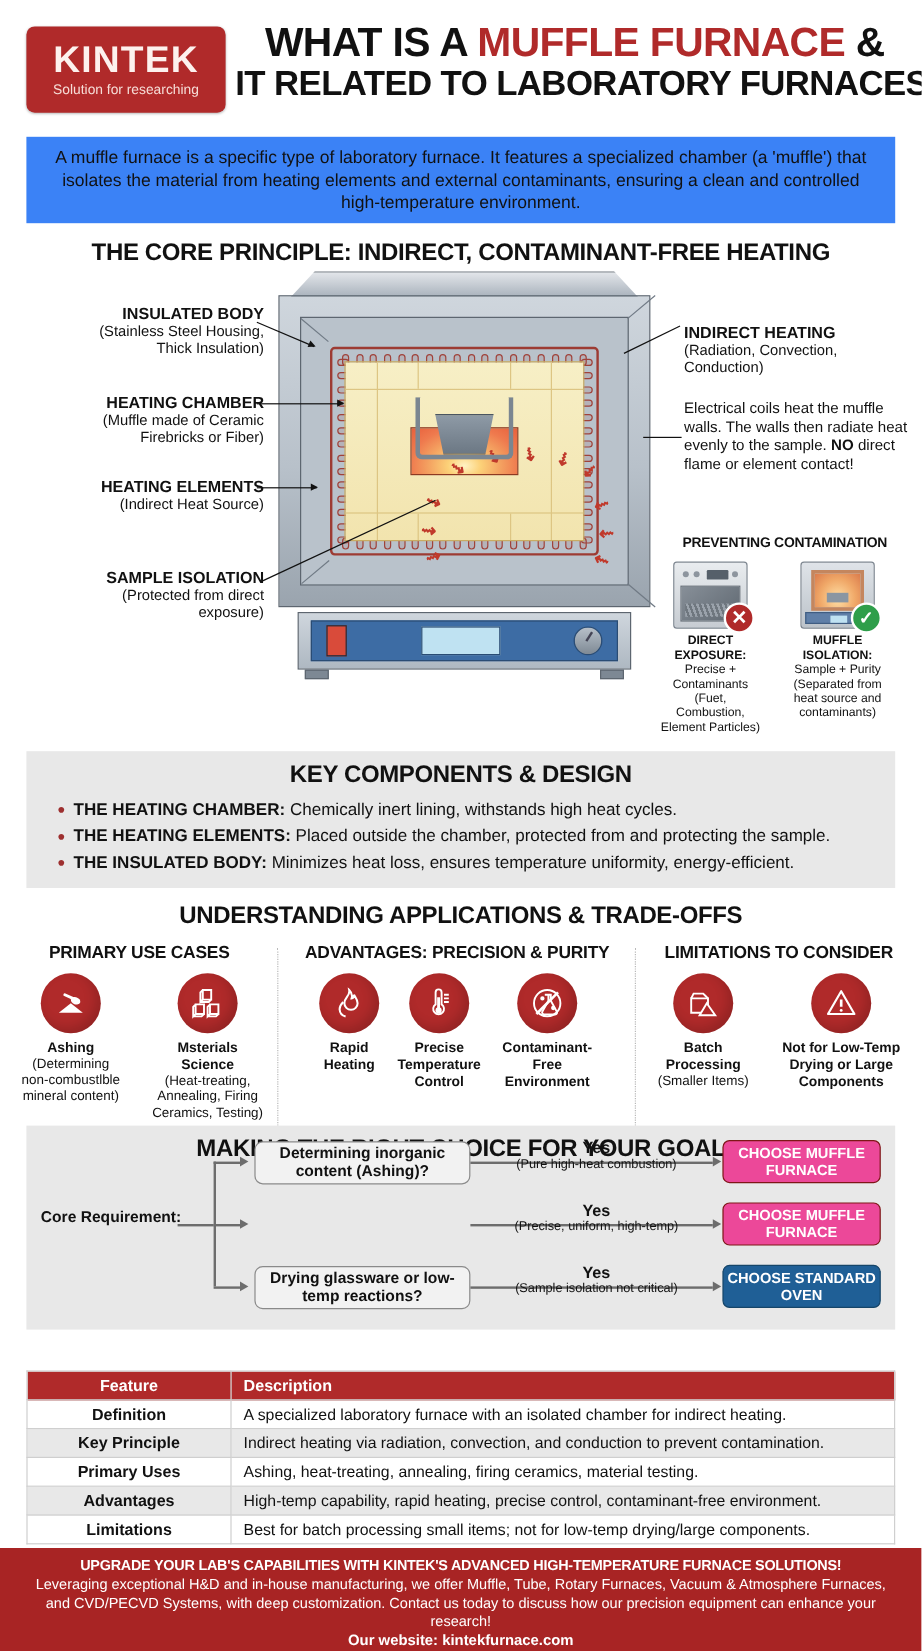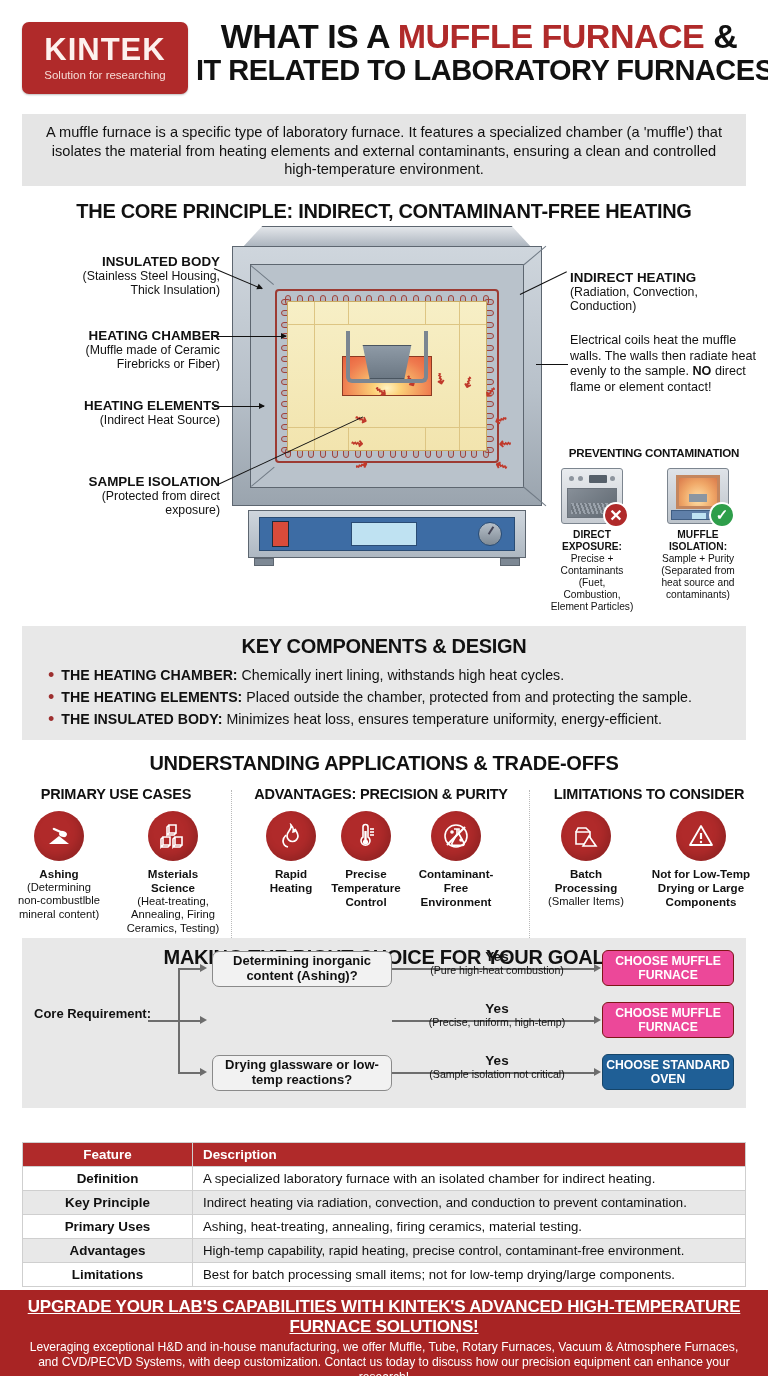--- a/index.html
+++ b/index.html
@@ -21,21 +21,21 @@
   .logo-main { color:#fdf1ee; font-size:31px; font-weight:bold; letter-spacing:1px; line-height:1; }
   .logo-sub { color:#f6dcd6; font-size:11.5px; margin-top:5px; line-height:1; }
   .title-wrap { position:absolute; left:196px; top:18px; width:566px; text-align:center; }
   .title-l1 { font-size:34px; font-weight:bold; letter-spacing:-.5px; line-height:1.08; white-space:nowrap; }
   .title-l2 { font-size:29px; font-weight:bold; letter-spacing:-.5px; line-height:1.1; white-space:nowrap; }
   .red-word { color:#b02a2a; }
 
   
   .intro {
     position:absolute; left:22px; top:114px; width:724px; height:72px;
-    background:#e5e5e5; padding:9px 22px; text-align:center;
+    background:#3b82f6; padding:9px 22px; text-align:center;
     font-size:14.6px; line-height:1.28;
   }
 
   
   .sec-h {
     position:absolute; width:768px; text-align:center;
     font-size:20px; font-weight:bold; letter-spacing:-.3px;
   }
 
   
@@ -215,21 +215,21 @@
   .tbl thead th { background:#b02a2a; color:#fff; font-size:13.4px; font-weight:bold; padding:4px 0; }
   .tbl thead th.f { width:170px; text-align:center; }
   .tbl thead th.d { text-align:left; padding-left:10px; }
   .tbl td.f { width:170px; text-align:center; font-weight:bold; font-size:13.4px; padding:4px 0; }
   .tbl td.d { text-align:left; font-size:13.2px; padding:4px 0 4px 10px; }
   .tbl tr.alt td { background:#e8e8e8; }
 
   
   .footer { position:absolute; left:0; top:1290px; width:768px; height:86px;
     background:#a82424; color:#fff; text-align:center; padding:7px 26px 0; }
-  .foot-h { font-size:17px; font-weight:bold; line-height:1.2; letter-spacing:-.2px;text-decoration:underline; }
+  .foot-h { font-size:12px; font-weight:bold; line-height:1.2; letter-spacing:-.2px; }
   .foot-b { font-size:12.1px; line-height:1.26; margin-top:2px; }
   .foot-w { font-size:12.4px; font-weight:bold; margin-top:1px; }
 </style>
 </head>
 <body>
 
 <div class="page">
 
   <div class="header">
     <div class="logo">

